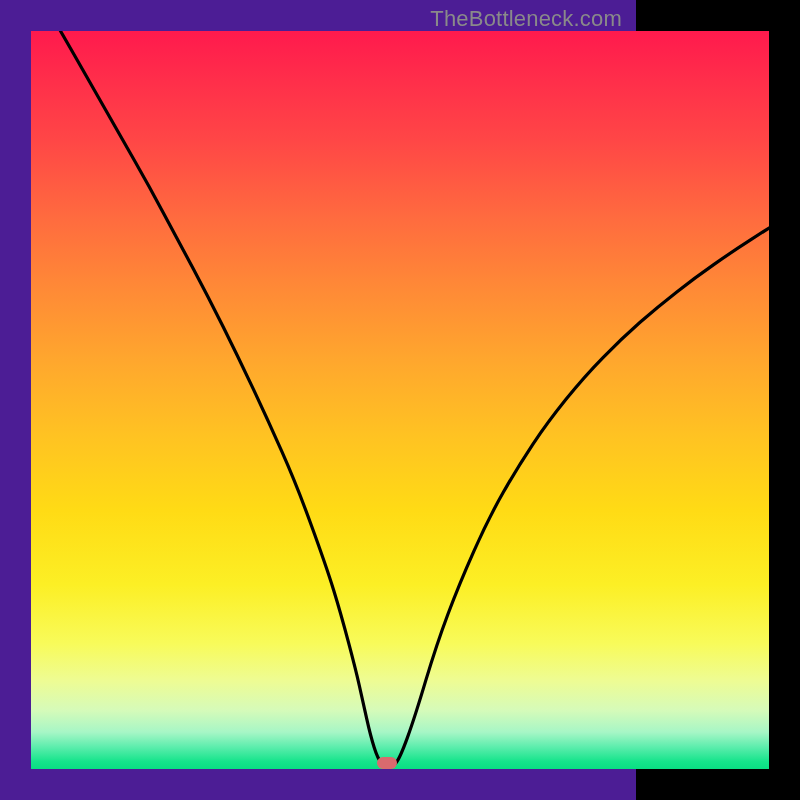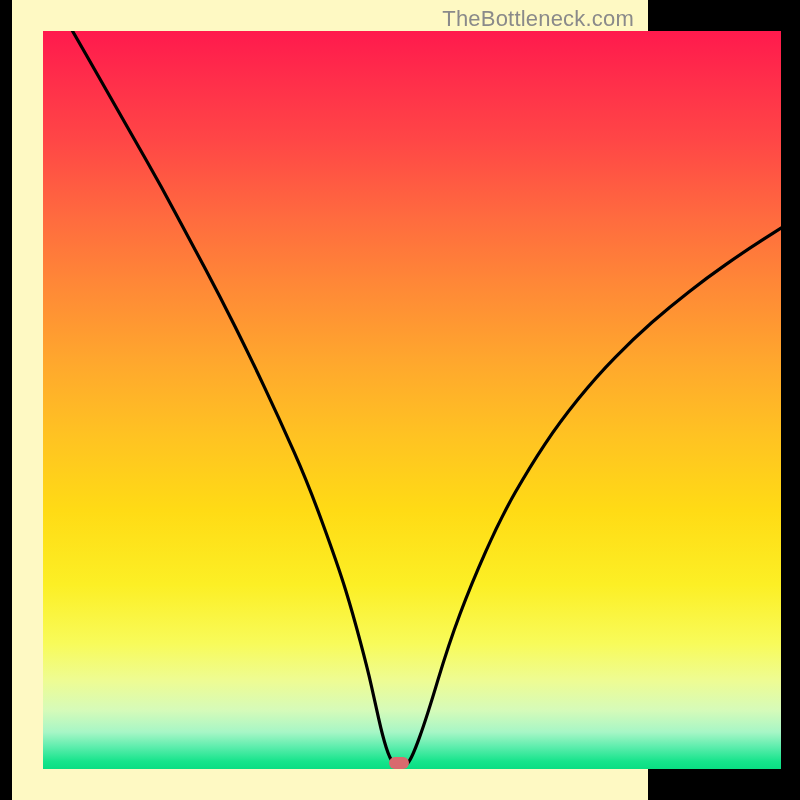--- a/index.html
+++ b/index.html
@@ -8,23 +8,22 @@
     width: 800px;
     height: 800px;
     background: #000000;
     font-family: Arial, Helvetica, sans-serif;
     overflow: hidden;
   }
   .frame {
     position: relative;
     width: 636px;
     height: 800px;
-    background: #fef9c3;
+    background: #4c1d95;
     box-sizing: border-box;
-    margin-left: 12px;
   }
   .watermark {
     position: absolute;
     top: 6px;
     right: 14px;
     color: #8a8a8a;
     font-size: 22px;
     font-weight: 400;
     letter-spacing: 0.2px;
     z-index: 5;

